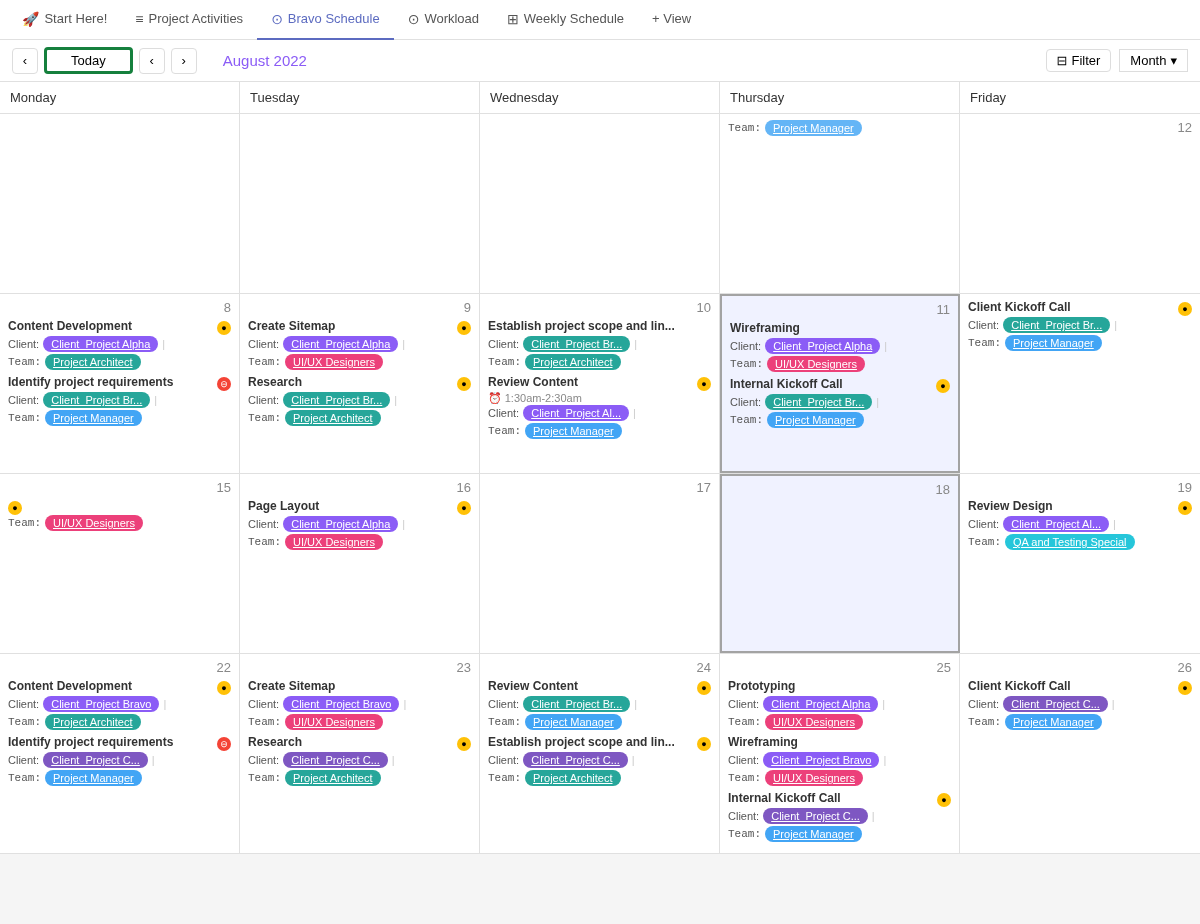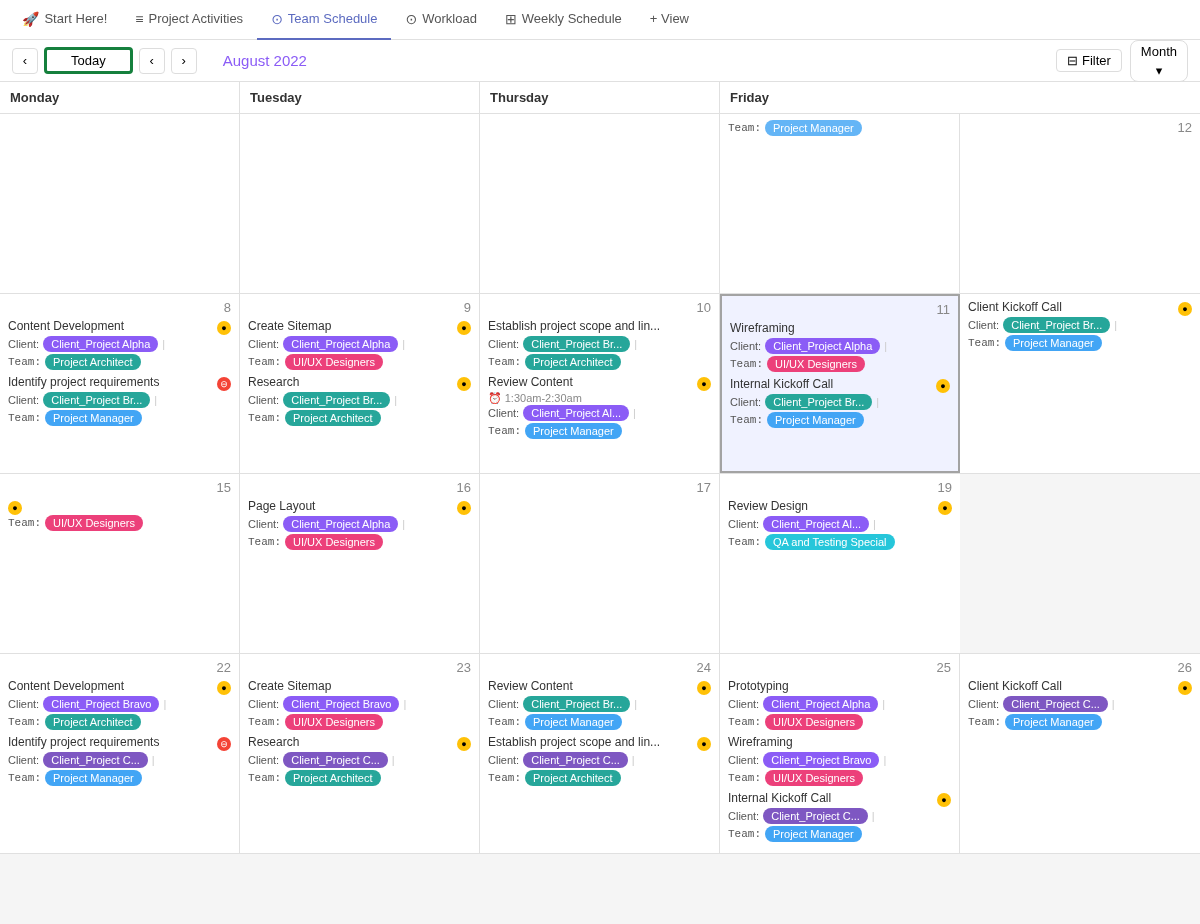--- a/index.html
+++ b/index.html
@@ -28,55 +28,55 @@
       display: flex; align-items: center;
       background: #fff; border-bottom: 1px solid #e0e0e0;
       height: 42px; padding: 0 12px; gap: 8px;
     }
     .toolbar-left { display: flex; align-items: center; gap: 6px; flex: 1; }
     .toolbar-right { display: flex; align-items: center; gap: 8px; }
     .btn-nav { background: none; border: 1px solid #ddd; border-radius: 4px; width: 26px; height: 26px; cursor: pointer; display: flex; align-items: center; justify-content: center; font-size: 13px; }
     .btn-today { background: none; border: 3px solid #15803d; border-radius: 4px; padding: 3px 24px; cursor: pointer; font-size: 13px; }
     .current-date { font-size: 15px; font-weight: 500; color: #8b5cf6; margin-left: 20px; }
     .filter-btn { display: flex; align-items: center; gap: 4px; background: none; border: 1px solid #ddd; border-radius: 4px; padding: 3px 10px; cursor: pointer; font-size: 13px; }
-    .month-btn { display: flex; align-items: center; gap: 4px; background: #fff; border: 1px solid #ddd; border-radius: 8px; padding: 3px 10px; cursor: pointer; font-size: 13px; flex-direction: column; }
+    .month-btn { display: flex; align-items: center; gap: 4px; background: #fff; border: 1px solid #ddd; border-radius: 0; padding: 3px 10px; cursor: pointer; font-size: 13px; }
 
     
     .calendar { display: flex; flex-direction: column; height: calc(100vh - 82px); overflow: auto; }
     .calendar-header { display: grid; grid-template-columns: repeat(5, 1fr); background: #fff; border-bottom: 1px solid #e0e0e0; }
-    .day-header { padding: 8px 10px; font-size: 13px; font-weight: 700; color: #333; border-right: 1px solid #e0e0e0; }
+    .day-header { padding: 8px 10px; font-size: 13px; font-weight: 400; color: #333; border-right: 1px solid #e0e0e0; }
     .day-header:last-child { border-right: none; }
 
     .calendar-body { display: flex; flex-direction: column; flex: 1; }
     .week-row { display: grid; grid-template-columns: repeat(5, 1fr); border-bottom: 1px solid #e0e0e0; min-height: 180px; }
     .day-cell {
       border-right: 1px solid #e0e0e0; padding: 6px 8px;
       background: #fff; position: relative; min-height: 160px;
     }
     .day-cell:last-child { border-right: none; }
     .day-cell.highlighted { background: #f0f2ff; border: 2px solid #a3a3a3; }
 
     .day-number {
       text-align: right; font-size: 13px; color: #888;
       padding-bottom: 4px; display: block;
     }
 
     .event-block { margin-bottom: 5px; }
-    .event-title { font-size: 12px; font-weight: 400; color: #333; margin-bottom: 3px; }
+    .event-title { font-size: 12px; font-weight: 700; color: #333; margin-bottom: 3px; }
     .event-row { display: flex; align-items: center; gap: 4px; flex-wrap: wrap; margin-bottom: 2px; font-size: 11px; color: #555; }
     .event-time { font-size: 11px; color: #888; display: flex; align-items: center; gap: 2px; }
     .event-divider { color: #ccc; font-size: 11px; }
     .status-dot { width: 14px; height: 14px; border-radius: 50%; display: inline-flex; align-items: center; justify-content: center; font-size: 9px; }
     .status-yellow { background: #ffc107; }
     .status-red { background: #f44336; color: #fff; }
     .event-header { display: flex; align-items: center; justify-content: space-between; }
 
     .tag {
       display: inline-block; border-radius: 12px; padding: 2px 8px;
-      font-size: 11px; font-weight: 500; white-space: nowrap; color: #fff;
+      font-size: 11px; font-weight: 500; white-space: nowrap; color: #fff; text-decoration: underline;
     }
     .tag-orange { background: #8b5cf6; }
     .tag-teal { background: #26a69a; }
     .tag-green { background: #8b5cf6; }
     .tag-pink { background: #ec407a; }
     .tag-blue { background: #42a5f5; }
     .tag-purple { background: #7e57c2; }
     .tag-cyan { background: #26c6da; }
     .tag-light-blue { background: #64b5f6; color: #fff; }
 
@@ -90,21 +90,21 @@
   <div class="nav-tab">
     <span class="tab-icon">🚀</span>
     <span>Start Here!</span>
   </div>
   <div class="nav-tab">
     <span class="tab-icon">≡</span>
     <span>Project Activities</span>
   </div>
   <div class="nav-tab active">
     <span class="tab-icon">⊙</span>
-    <span>Team Schedule</span>
+    <span>Bravo Schedule</span>
   </div>
   <div class="nav-tab">
     <span class="tab-icon">⊙</span>
     <span>Workload</span>
   </div>
   <div class="nav-tab">
     <span class="tab-icon">⊞</span>
     <span>Weekly Schedule</span>
   </div>
   <div class="nav-tab">
@@ -131,20 +131,21 @@
       <span>Month</span>
       <span>▾</span>
     </button>
   </div>
 </div>
 
 <div class="calendar">
   <div class="calendar-header">
     <div class="day-header">Monday</div>
     <div class="day-header">Tuesday</div>
+    <div class="day-header">Wednesday</div>
     <div class="day-header">Thursday</div>
     <div class="day-header">Friday</div>
   </div>
   <div class="calendar-body" id="calendar-body">
   <div class="week-row">
         <div class="day-cell"></div>
         <div class="day-cell"></div>
         <div class="day-cell"></div>
         <div class="day-cell">
           <div class="event-block">
@@ -330,20 +331,23 @@
             </div>
             <div class="event-row">
               <span class="label-team">Team:</span>
               <span class="tag tag-pink">UI/UX Designers</span>
             </div>
           </div>
         </div>
         <div class="day-cell">
           <span class="day-number">17</span>
         </div>
+        <div class="day-cell highlighted">
+          <span class="day-number">18</span>
+        </div>
         <div class="day-cell">
           <span class="day-number">19</span>
           <div class="event-block">
             <div class="event-header">
               <span class="event-title">Review Design</span>
               <span class="status-dot status-yellow">●</span>
             </div>
             <div class="event-row">
               <span class="label-client">Client:</span>
               <span class="tag tag-orange">Client_Project Al...</span>

